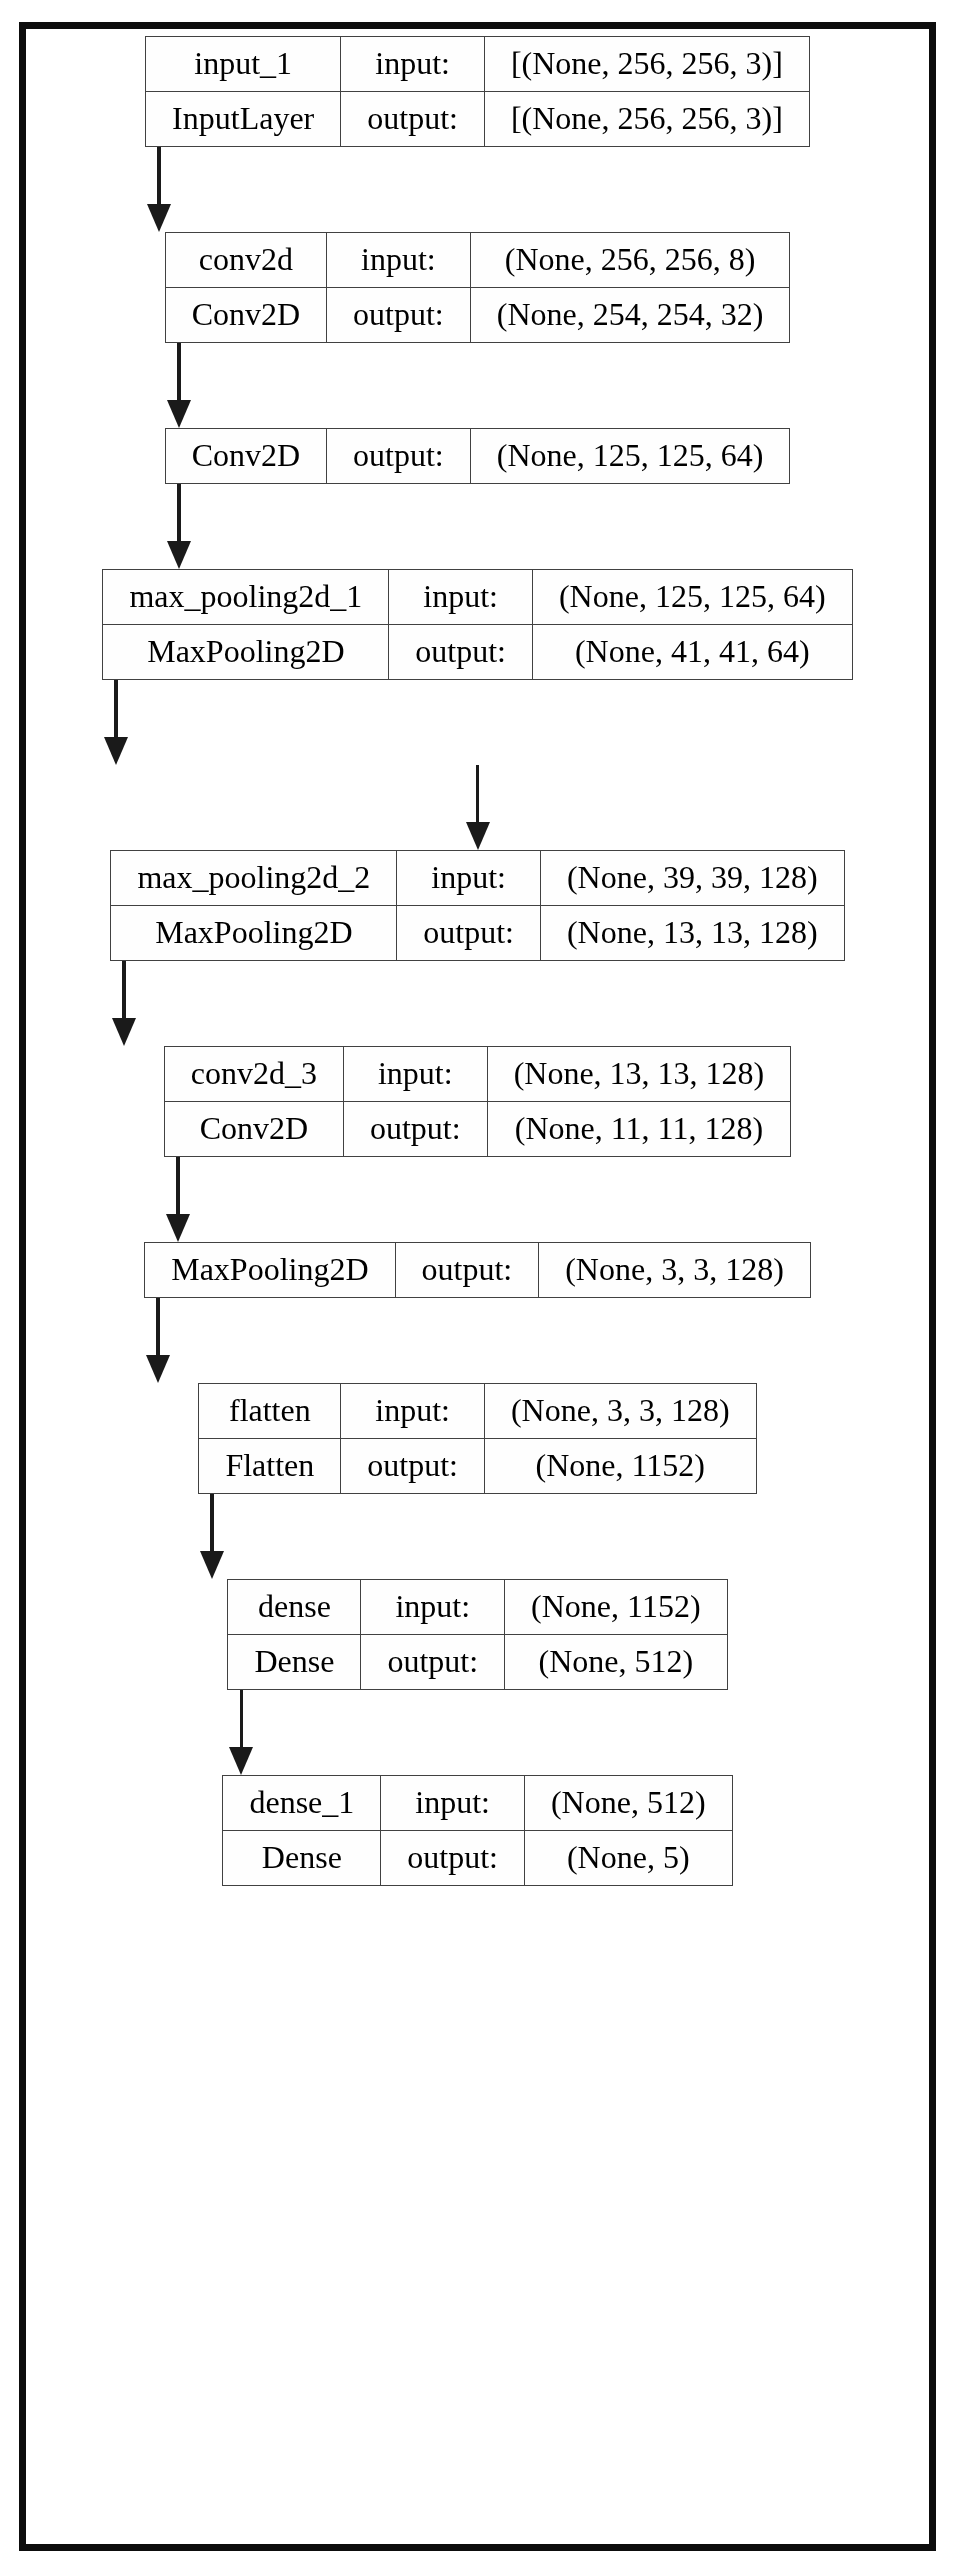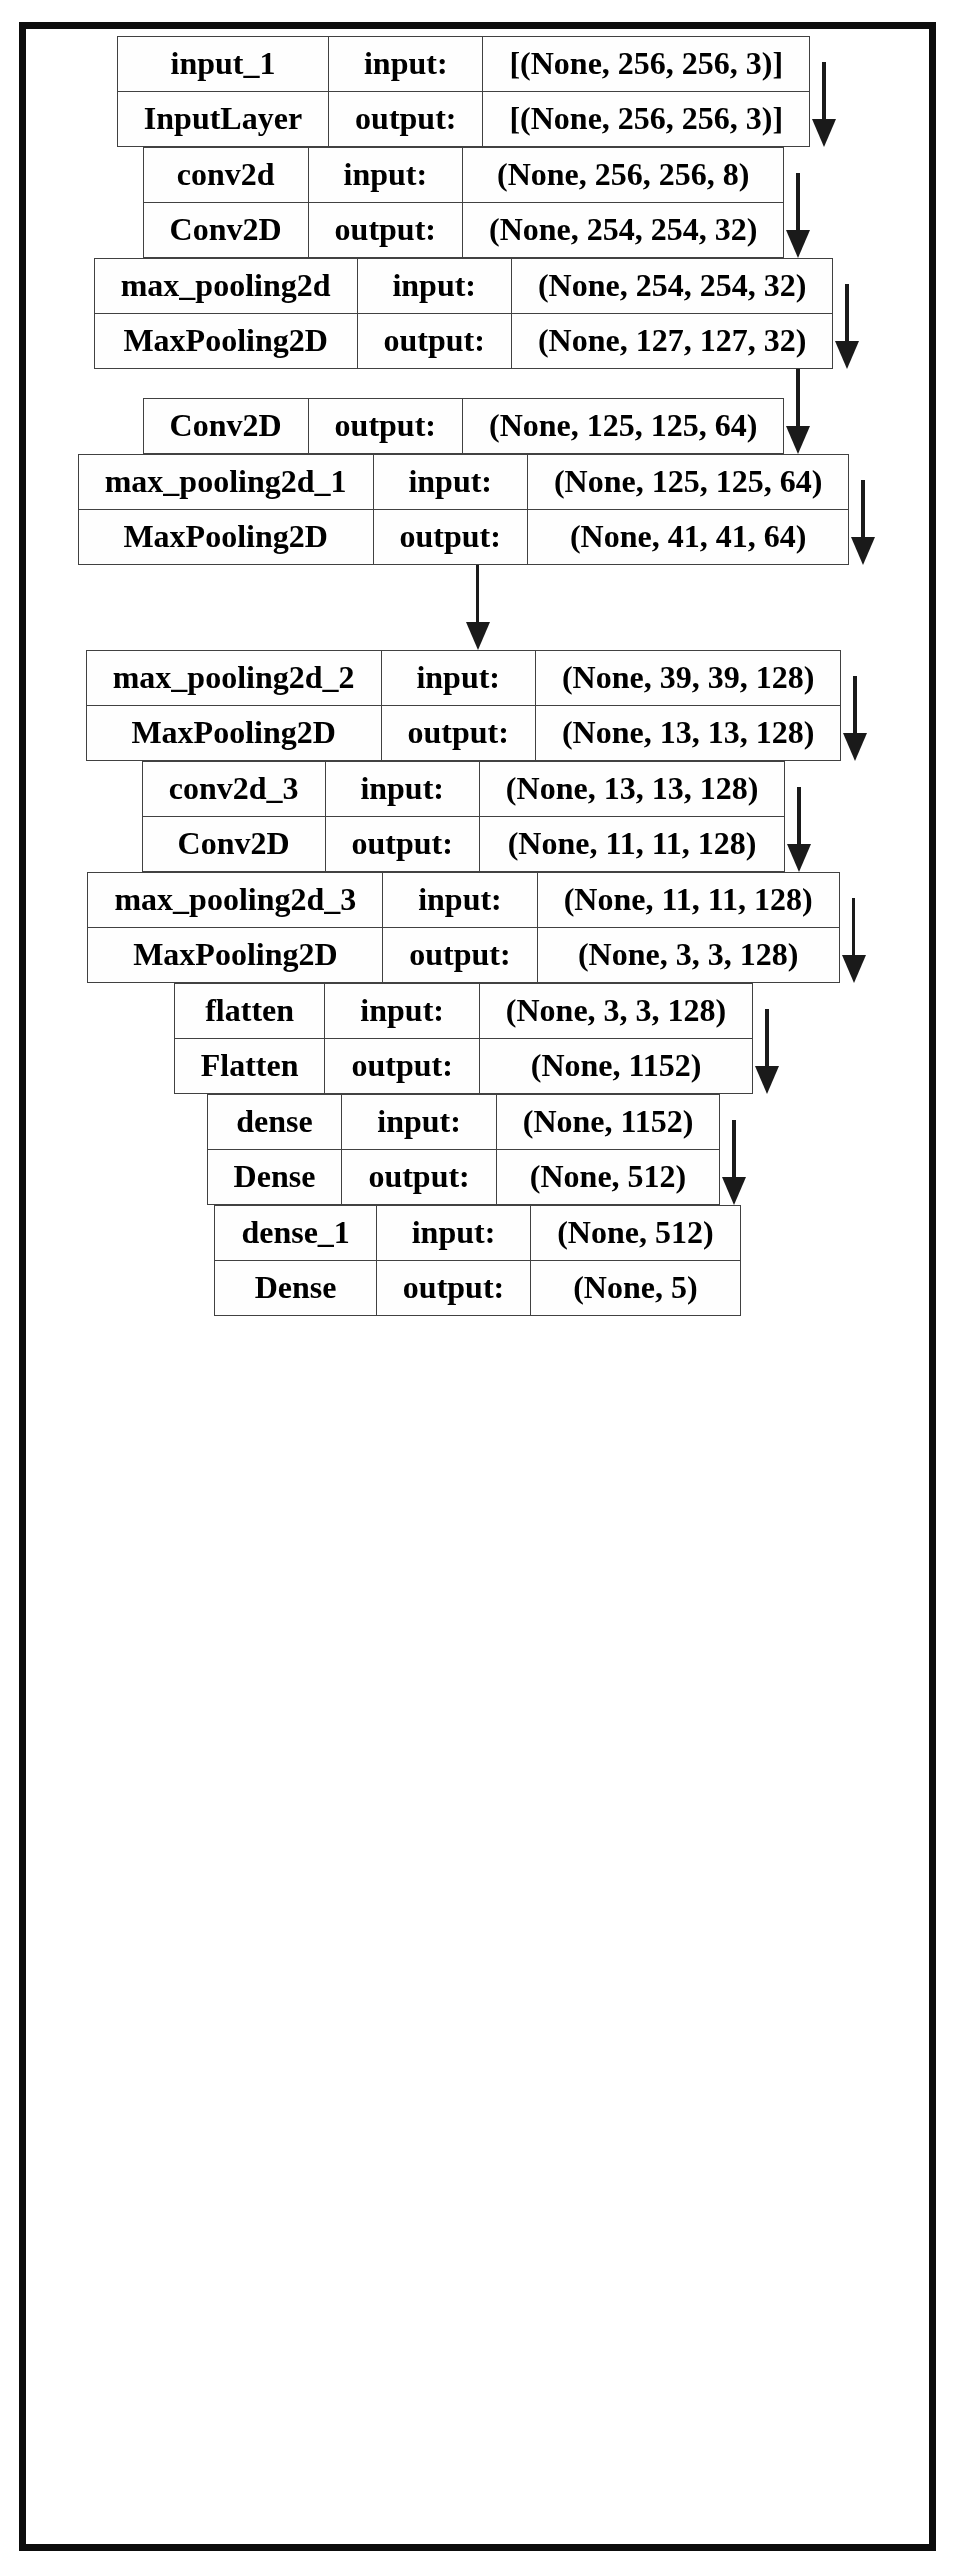--- a/index.html
+++ b/index.html
@@ -24,22 +24,22 @@
     width: 100%;
     height: 100%;
     display: flex;
     flex-direction: column;
     align-items: center;
     padding-top: 7px;
   }
 
   .node-wrap {
     display: flex;
-    align-items: flex-end;
-    font-weight: bold;
+    flex-direction: column;
+    align-items: flex-start;
   }
 
   table.node {
     border-collapse: collapse;
     background: #fefefe;
   }
   table.node td {
     border: 1.5px solid var(--node-border, #414141);
     height: 55px;
     padding: 0 26px;
@@ -110,135 +110,110 @@
           <td>(None, 254, 254, 32)</td>
         </tr>
       </tbody>
     </table>
     <div class="edge">
       <div class="edge-line"></div>
       <div class="edge-head"></div>
     </div>
   </div>
 
-  <div class="node-wrap">
-    <table class="node">
-      <tbody>
-        <tr>
-          <td>max_pooling2d</td>
-          <td>input:</td>
-          <td>(None, 254, 254, 32)</td>
+
+  <div class="node-wrap">
+    <table class="node">
+      <tbody>
+        <tr>
+          <td>Conv2D</td>
+          <td>output:</td>
+          <td>(None, 125, 125, 64)</td>
+        </tr>
+      </tbody>
+    </table>
+    <div class="edge">
+      <div class="edge-line"></div>
+      <div class="edge-head"></div>
+    </div>
+  </div>
+
+  <div class="node-wrap">
+    <table class="node">
+      <tbody>
+        <tr>
+          <td>max_pooling2d_1</td>
+          <td>input:</td>
+          <td>(None, 125, 125, 64)</td>
         </tr>
         <tr>
           <td>MaxPooling2D</td>
           <td>output:</td>
-          <td>(None, 127, 127, 32)</td>
-        </tr>
-      </tbody>
-    </table>
-    <div class="edge">
-      <div class="edge-line"></div>
-      <div class="edge-head"></div>
-    </div>
-  </div>
-
-  <div class="node-wrap">
-    <table class="node">
-      <tbody>
+          <td>(None, 41, 41, 64)</td>
+        </tr>
+      </tbody>
+    </table>
+    <div class="edge">
+      <div class="edge-line"></div>
+      <div class="edge-head"></div>
+    </div>
+  </div>
+
+  <div class="node-wrap">
+    <div class="edge">
+      <div class="edge-line"></div>
+      <div class="edge-head"></div>
+    </div>
+  </div>
+
+  <div class="node-wrap">
+    <table class="node">
+      <tbody>
+        <tr>
+          <td>max_pooling2d_2</td>
+          <td>input:</td>
+          <td>(None, 39, 39, 128)</td>
+        </tr>
+        <tr>
+          <td>MaxPooling2D</td>
+          <td>output:</td>
+          <td>(None, 13, 13, 128)</td>
+        </tr>
+      </tbody>
+    </table>
+    <div class="edge">
+      <div class="edge-line"></div>
+      <div class="edge-head"></div>
+    </div>
+  </div>
+
+  <div class="node-wrap">
+    <table class="node">
+      <tbody>
+        <tr>
+          <td>conv2d_3</td>
+          <td>input:</td>
+          <td>(None, 13, 13, 128)</td>
+        </tr>
         <tr>
           <td>Conv2D</td>
           <td>output:</td>
-          <td>(None, 125, 125, 64)</td>
-        </tr>
-      </tbody>
-    </table>
-    <div class="edge">
-      <div class="edge-line"></div>
-      <div class="edge-head"></div>
-    </div>
-  </div>
-
-  <div class="node-wrap">
-    <table class="node">
-      <tbody>
-        <tr>
-          <td>max_pooling2d_1</td>
-          <td>input:</td>
-          <td>(None, 125, 125, 64)</td>
-        </tr>
-        <tr>
-          <td>MaxPooling2D</td>
-          <td>output:</td>
-          <td>(None, 41, 41, 64)</td>
-        </tr>
-      </tbody>
-    </table>
-    <div class="edge">
-      <div class="edge-line"></div>
-      <div class="edge-head"></div>
-    </div>
-  </div>
-
-  <div class="node-wrap">
-    <div class="edge">
-      <div class="edge-line"></div>
-      <div class="edge-head"></div>
-    </div>
-  </div>
-
-  <div class="node-wrap">
-    <table class="node">
-      <tbody>
-        <tr>
-          <td>max_pooling2d_2</td>
-          <td>input:</td>
-          <td>(None, 39, 39, 128)</td>
-        </tr>
-        <tr>
-          <td>MaxPooling2D</td>
-          <td>output:</td>
-          <td>(None, 13, 13, 128)</td>
-        </tr>
-      </tbody>
-    </table>
-    <div class="edge">
-      <div class="edge-line"></div>
-      <div class="edge-head"></div>
-    </div>
-  </div>
-
-  <div class="node-wrap">
-    <table class="node">
-      <tbody>
-        <tr>
-          <td>conv2d_3</td>
-          <td>input:</td>
-          <td>(None, 13, 13, 128)</td>
-        </tr>
-        <tr>
-          <td>Conv2D</td>
-          <td>output:</td>
           <td>(None, 11, 11, 128)</td>
         </tr>
       </tbody>
     </table>
     <div class="edge">
       <div class="edge-line"></div>
       <div class="edge-head"></div>
     </div>
   </div>
 
   <div class="node-wrap">
     <table class="node">
       <tbody>
-        <tr>
-          <td>max_pooling2d_3</td>
-          <td>input:</td>
-          <td>(None, 11, 11, 128)</td>
-        </tr>
         <tr>
           <td>MaxPooling2D</td>
           <td>output:</td>
           <td>(None, 3, 3, 128)</td>
         </tr>
       </tbody>
     </table>
     <div class="edge">
       <div class="edge-line"></div>
       <div class="edge-head"></div>

